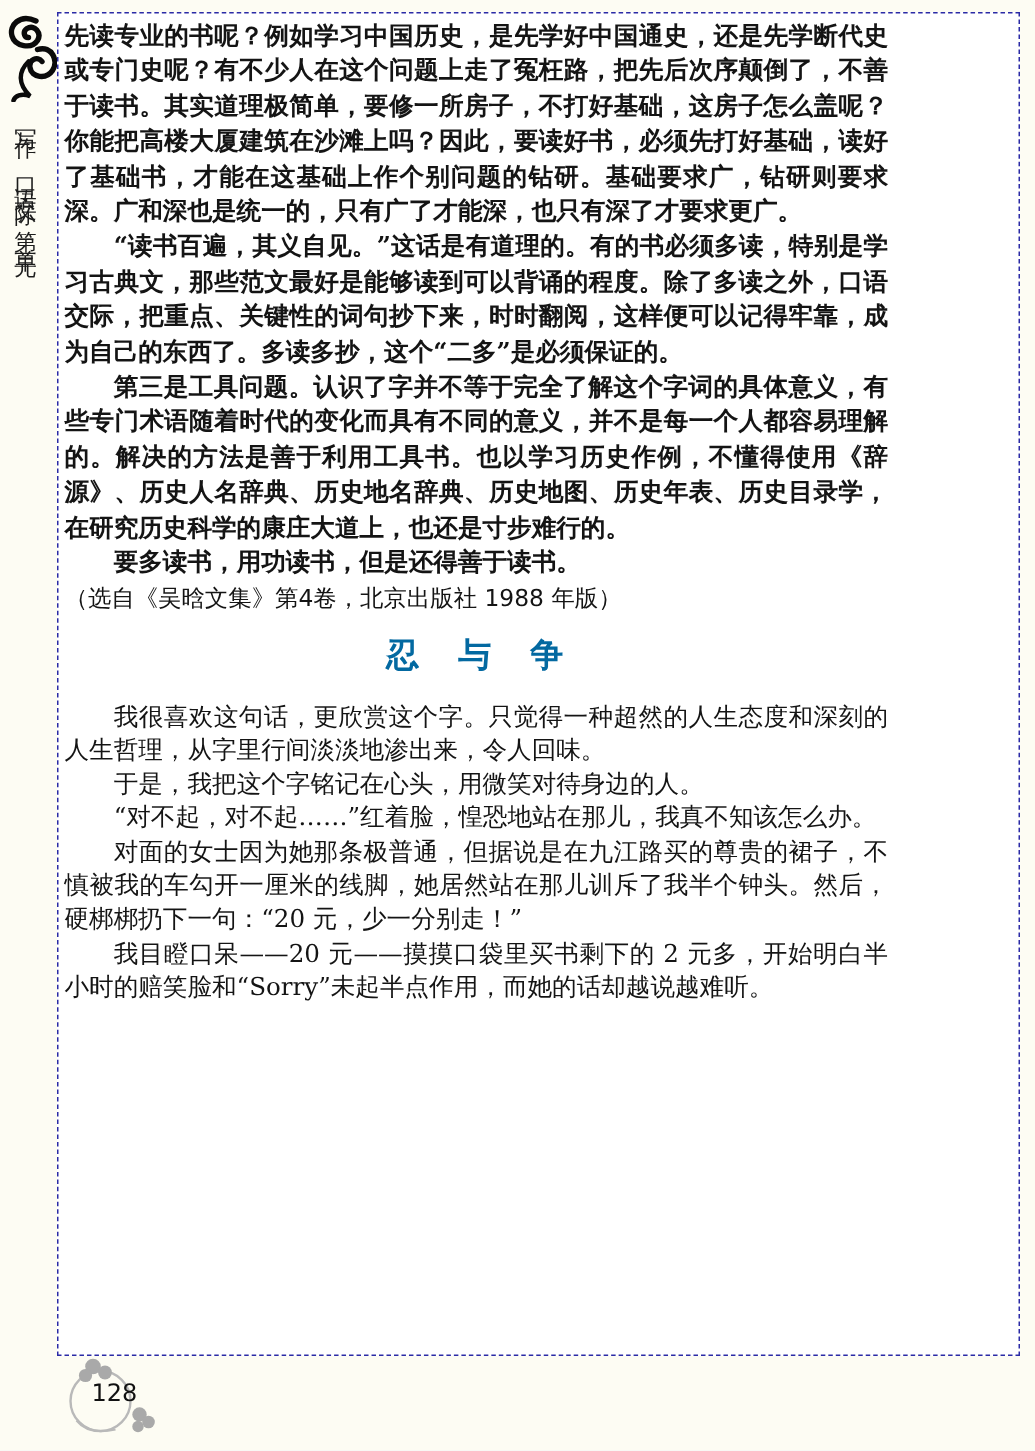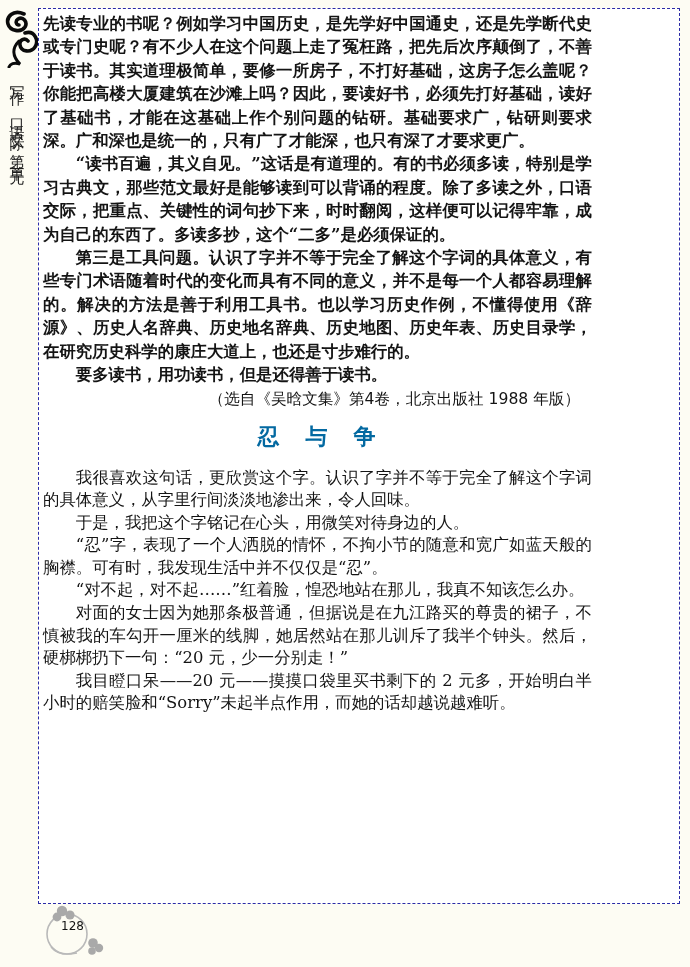--- a/index.html
+++ b/index.html
@@ -42,21 +42,21 @@
   
   .body-par{
     margin:0;font-size:16.4px;line-height:23.4px;
     text-indent:2em;text-align:justify;
     font-family:"DejaVu Serif","Liberation Serif",serif;
     font-weight:bold;
   }
   .body-par.no-indent{text-indent:0;}
   .attribution{
     margin:0;font-size:15.6px;line-height:24px;
-    text-align:right;padding-right:12px;
+    text-align:left;padding-right:12px;
     font-family:"DejaVu Sans","Liberation Sans",sans-serif;
   }
   .commentary{
     margin:2px 0 0 0;font-size:16.2px;line-height:26.8px;
     text-indent:2em;text-align:justify;
     font-family:"DejaVu Sans","Liberation Sans",sans-serif;
     color:#1b1b1b;
   }
   
   .article2-title{
@@ -71,21 +71,21 @@
     text-indent:2em;text-align:justify;
     font-family:"DejaVu Serif","Liberation Serif",serif;
   }
   
   .page-footer{
     position:absolute;left:38px;top:903px;width:110px;height:60px;
   }
   .flower-ornament{position:absolute;left:0;top:0;}
   .page-number{
     position:absolute;left:23px;top:16px;
-    font-size:12px;color:#111;
+    font-size:16px;color:#111;
     font-family:"DejaVu Sans","Liberation Sans",sans-serif;
   }
 </style>
 </head>
 <body>
 
 <div class="page">
 
   <div class="ornament-top">
     <svg width="34" height="58" viewBox="0 0 34 58" aria-hidden="true">
@@ -103,23 +103,22 @@
       <p class="body-par no-indent">先读专业的书呢？例如学习中国历史，是先学好中国通史，还是先学断代史或专门史呢？有不少人在这个问题上走了冤枉路，把先后次序颠倒了，不善于读书。其实道理极简单，要修一所房子，不打好基础，这房子怎么盖呢？你能把高楼大厦建筑在沙滩上吗？因此，要读好书，必须先打好基础，读好了基础书，才能在这基础上作个别问题的钻研。基础要求广，钻研则要求深。广和深也是统一的，只有广了才能深，也只有深了才要求更广。</p>
       <p class="body-par">“读书百遍，其义自见。”这话是有道理的。有的书必须多读，特别是学习古典文，那些范文最好是能够读到可以背诵的程度。除了多读之外，口语交际，把重点、关键性的词句抄下来，时时翻阅，这样便可以记得牢靠，成为自己的东西了。多读多抄，这个“二多”是必须保证的。</p>
       <p class="body-par">第三是工具问题。认识了字并不等于完全了解这个字词的具体意义，有些专门术语随着时代的变化而具有不同的意义，并不是每一个人都容易理解的。解决的方法是善于利用工具书。也以学习历史作例，不懂得使用《辞源》、历史人名辞典、历史地名辞典、历史地图、历史年表、历史目录学，在研究历史科学的康庄大道上，也还是寸步难行的。</p>
       <p class="body-par">要多读书，用功读书，但是还得善于读书。</p>
 
       <p class="attribution">（选自《吴晗文集》第4卷，北京出版社 1988 年版）</p>
 
 
       <h2 class="article2-title">忍　与　争</h2>
 
-      <p class="story-par">我很喜欢这句话，更欣赏这个字。认识了字并不等于完全了解这个字词的具体意义，从字里行间淡淡地渗出来，令人回味。</p>
+      <p class="story-par">我很喜欢这句话，更欣赏这个字。只觉得一种超然的人生态度和深刻的人生哲理，从字里行间淡淡地渗出来，令人回味。</p>
       <p class="story-par">于是，我把这个字铭记在心头，用微笑对待身边的人。</p>
-      <p class="story-par">“忍”字，表现了一个人洒脱的情怀，不拘小节的随意和宽广如蓝天般的胸襟。可有时，我发现生活中并不仅仅是“忍”。</p>
       <p class="story-par">“对不起，对不起……”红着脸，惶恐地站在那儿，我真不知该怎么办。</p>
       <p class="story-par">对面的女士因为她那条极普通，但据说是在九江路买的尊贵的裙子，不慎被我的车勾开一厘米的线脚，她居然站在那儿训斥了我半个钟头。然后，硬梆梆扔下一句：“20 元，少一分别走！”</p>
       <p class="story-par">我目瞪口呆——20 元——摸摸口袋里买书剩下的 2 元多，开始明白半小时的赔笑脸和“Sorry”未起半点作用，而她的话却越说越难听。</p>
 
     </div>
   </div>
 
   <div class="page-footer">
     <div class="flower-ornament">
       <svg width="90" height="58" viewBox="0 0 90 58" aria-hidden="true">

